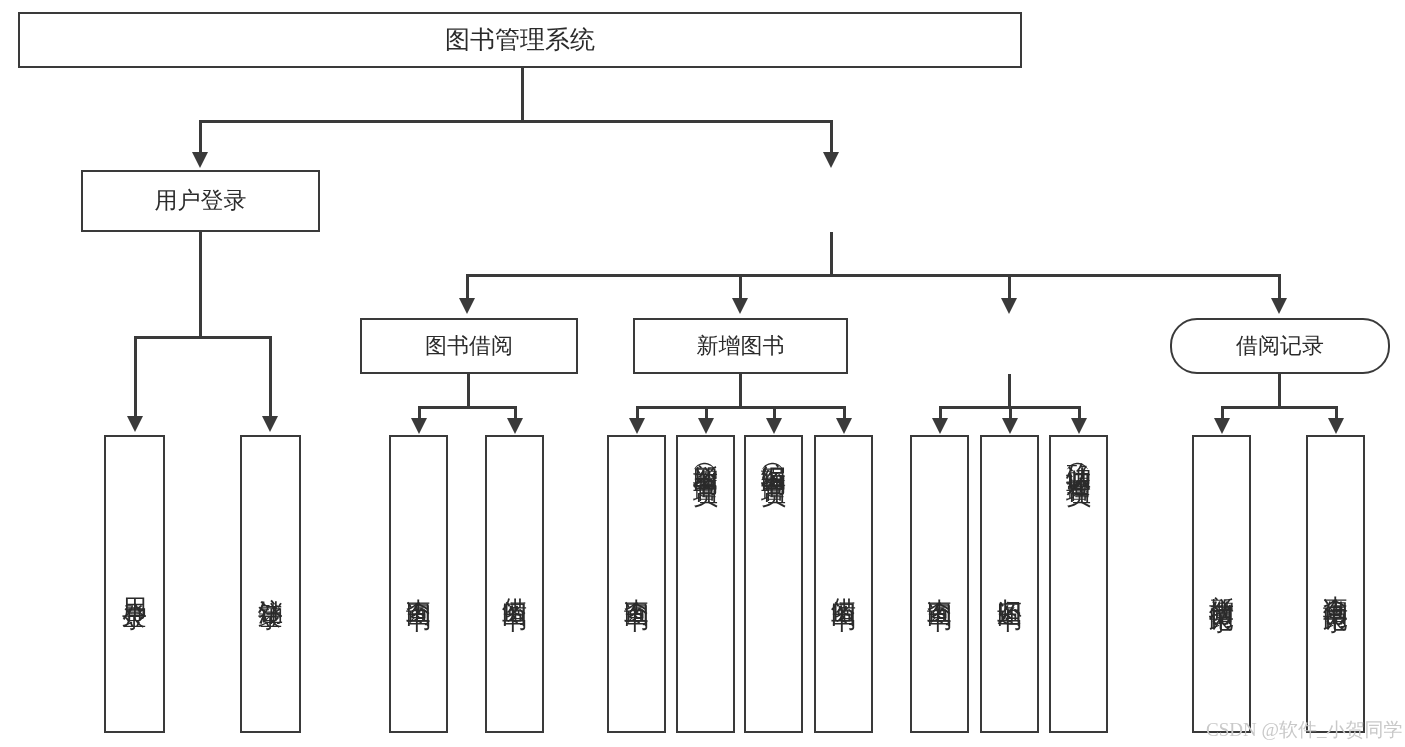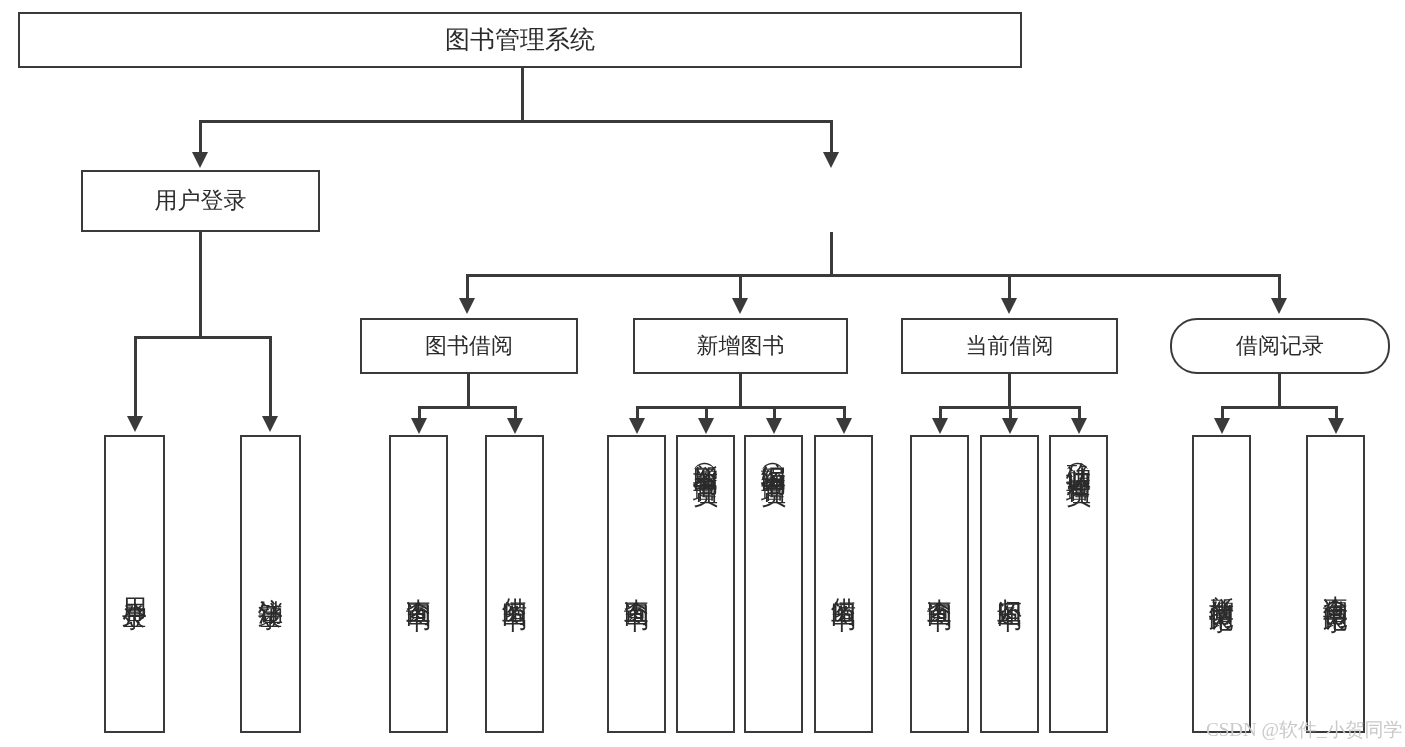--- a/index.html
+++ b/index.html
@@ -127,23 +127,20 @@
   <div class="arrow" style="left:1001px; top:298px;"></div>
   <div class="vline" style="left:1278px; top:274px; height:26px;"></div>
   <div class="arrow" style="left:1271px; top:298px;"></div>
 
   <div class="node lvl2" style="left:360px; top:318px; width:218px; height:56px;">
     <span class="node-label">图书借阅</span>
   </div>
   <div class="node lvl2" style="left:633px; top:318px; width:215px; height:56px;">
     <span class="node-label">新增图书</span>
   </div>
-  <div class="node lvl2" style="left:901px; top:318px; width:217px; height:56px;">
-    <span class="node-label">当前借阅</span>
-  </div>
   <div class="node lvl2" style="left:1170px; top:318px; width:220px; height:56px;border-radius:27px;">
     <span class="node-label">借阅记录</span>
   </div>
 
   <div class="vline" style="left:467px; top:374px; height:34px;"></div>
   <div class="hline" style="left:418px; top:406px; width:98px; height:2.5px;"></div>
   <div class="vline" style="left:418px; top:406px; height:14px;"></div>
   <div class="arrow" style="left:411px; top:418px;"></div>
   <div class="vline" style="left:514px; top:406px; height:14px;"></div>
   <div class="arrow" style="left:507px; top:418px;"></div>

